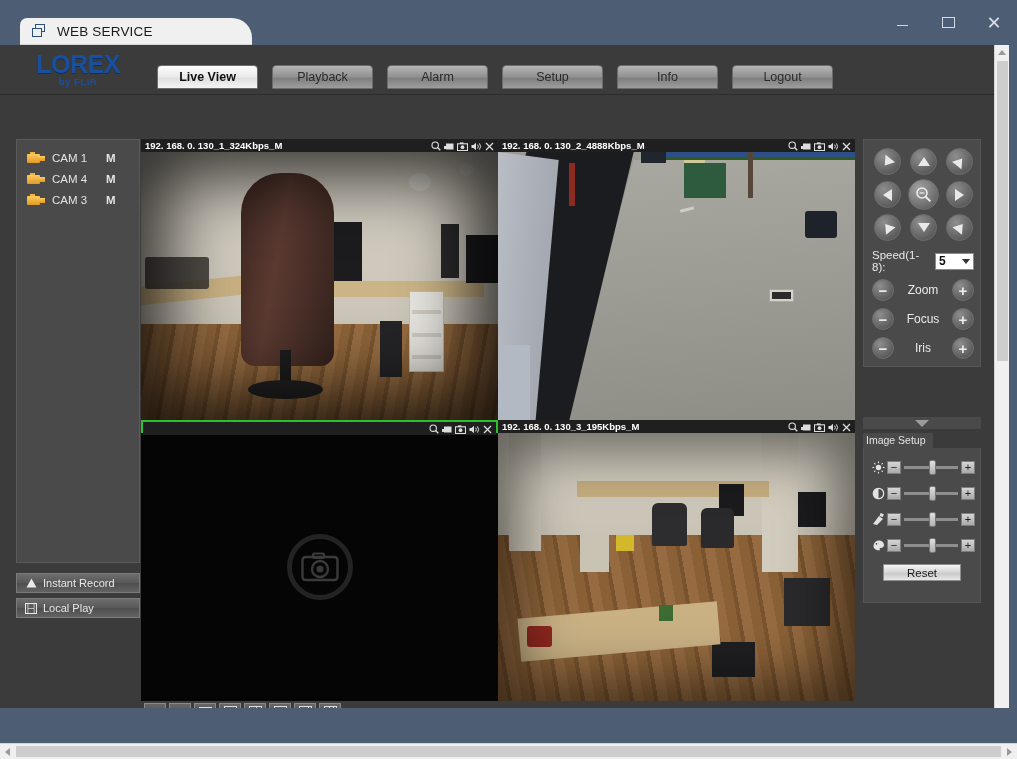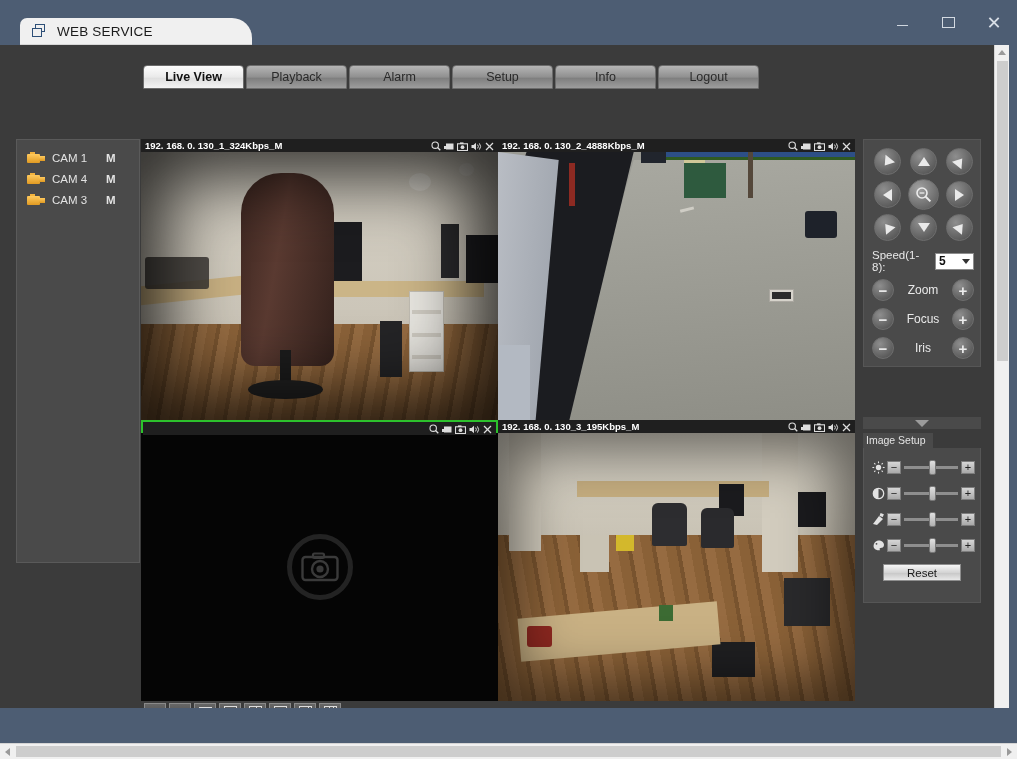--- a/index.html
+++ b/index.html
@@ -132,21 +132,21 @@
   #logo .lorex {
     font-family: "Liberation Sans", sans-serif;
     font-weight: bold; font-size: 25px; letter-spacing: -0.5px;
     color: #1a4f9c; line-height: 25px;
     text-shadow: 0 1px 0 #0d2f63;
   }
   #logo .flir {
     font-size: 9.5px; font-weight: bold; color: #1a4f9c; letter-spacing: .5px; margin-top: -1px;
   }
   #navtabs {
-    position: absolute; left: 143px; top: 110px; display: flex; gap: 2px;
+    position: absolute; left: 157px; top: 110px; display: flex; gap: 14px;
   }
   .navtab {
     width: 101px; height: 24px;
     display: flex; align-items: center; justify-content: center;
     font-size: 12.5px; color: #2a2a2a;
     background: linear-gradient(#b5b5b5, #8f8f8f 52%, #7d7d7d 53%, #9d9d9d);
     border: 1px solid #6c6c6c;
     border-radius: 4px 4px 0 0;
     font-family: "Liberation Sans", sans-serif;
   }
@@ -414,20 +414,26 @@
       <div class="wbtn">
           <span class="xg">✕</span>
         </div>
     </div>
   </div>
 
 
   <div id="viewport">
     <div id="page">
 
+      <div id="web-header">
+        <div id="logo">
+          <div class="lorex">LOREX</div>
+          <div class="flir">by FLIR</div>
+        </div>
+      </div>
 
       <div id="navtabs" style="top:20px;">
         <div class="navtab active">Live View</div>
         <div class="navtab">Playback</div>
         <div class="navtab">Alarm</div>
         <div class="navtab">Setup</div>
         <div class="navtab">Info</div>
         <div class="navtab">Logout</div>
       </div>
 
@@ -457,20 +463,41 @@
             <span class="cam-icon">
                 <i class="top"></i>
                 <i class="body"></i>
                 <i class="lens"></i>
               </span>
             <span class="cam-name">CAM 3</span>
             <span class="cam-flag">M</span>
           </div>
         </div>
 
+        <div id="sidebar-buttons" style="top:478px;">
+          <div class="side-btn">
+            <span class="sbi">
+              <svg width="11" height="10" viewBox="0 0 11 10">
+                  <path d="M5.5 0.5L10.5 9.5H0.5z" fill="#e9e9e9"></path>
+                </svg>
+            </span>
+            <span style="margin-left:4px">Instant Record</span>
+          </div>
+          <div class="side-btn">
+            <span class="sbi">
+              <svg width="12" height="11" viewBox="0 0 12 11">
+                <rect x="0.5" y="0.5" width="11" height="10" fill="none" stroke="#e9e9e9"></rect>
+                <rect x="0.5" y="0.5" width="2.4" height="10" fill="none" stroke="#e9e9e9" stroke-width=".7"></rect>
+                <rect x="9.1" y="0.5" width="2.4" height="10" fill="none" stroke="#e9e9e9" stroke-width=".7"></rect>
+                <line x1="3" y1="5.5" x2="9" y2="5.5" stroke="#e9e9e9" stroke-width=".7"></line>
+              </svg>
+            </span>
+            <span style="margin-left:4px">Local Play</span>
+          </div>
+        </div>
 
         <div id="video-grid" style="top:44px;">
 
           <div class="vpanel p1">
             <div class="vcontent">
               <div class="scene-office1">
                 <div class="wall"></div>
                   <div class="floor"></div>
                 <div class="deskL"></div>
                   <div class="deskR"></div>

